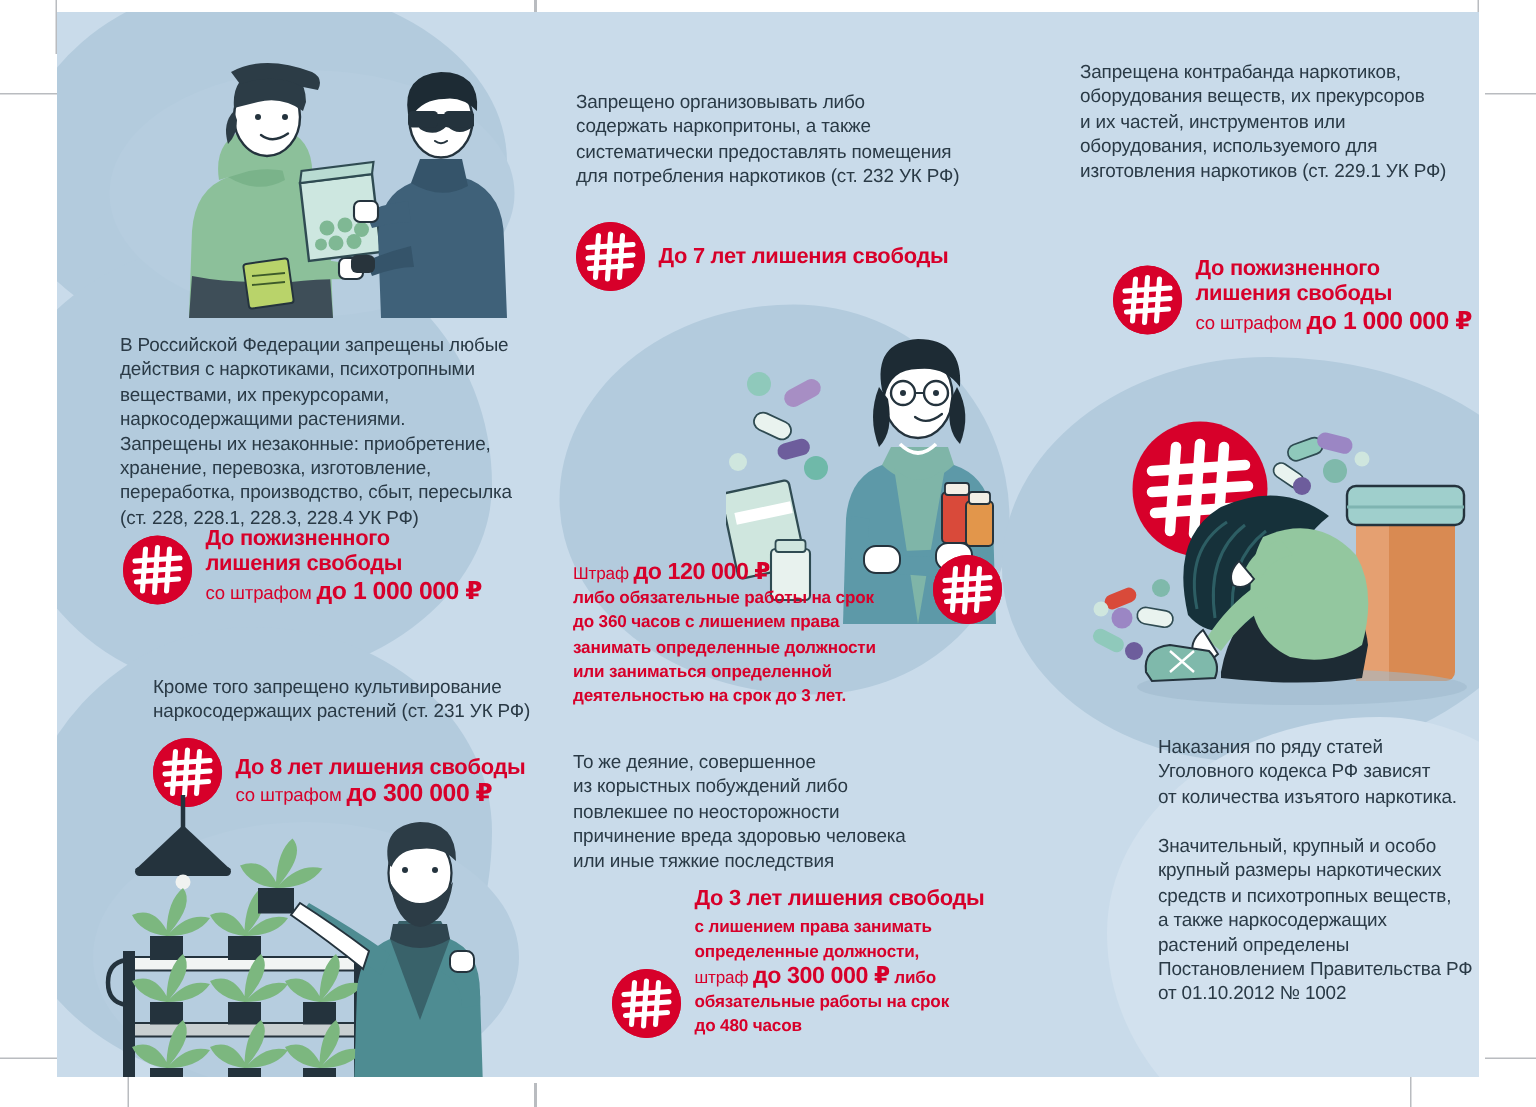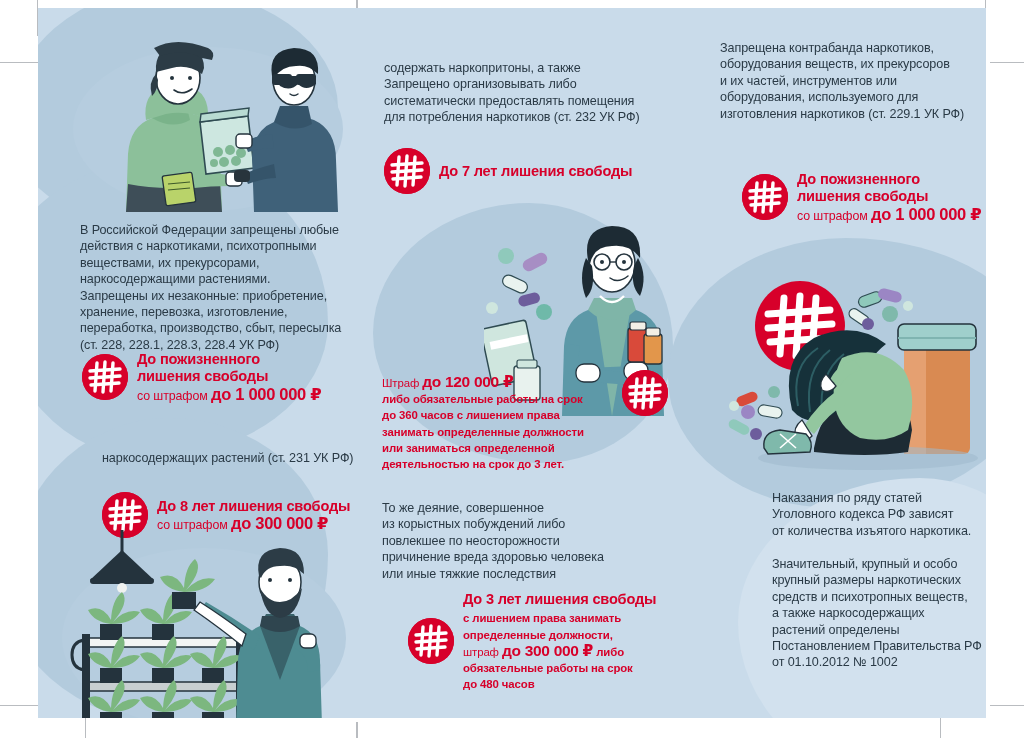--- a/index.html
+++ b/index.html
@@ -38,21 +38,21 @@
 
   .body-text{
     color:#2a3a46;
     font-size:12.6px;
     line-height:16.4px;
     font-weight:400;
     letter-spacing:-0.1px;
   }
 
   
-  .penalty{display:flex;align-items:center;gap:9px;}
+  .penalty{display:flex;align-items:flex-end;gap:9px;}
   .penalty .txt{padding-top:1px;}
   .pen-main{
     color:#d7002a;
     font-weight:700;
     font-size:14.6px;
     line-height:17.4px;
     letter-spacing:-0.2px;
   }
   .pen-sub{
     color:#d7002a;
@@ -191,20 +191,21 @@
         <div class="txt">
           <div class="pen-main">До пожизненного</div>
           <div class="pen-main">лишения свободы</div>
           <div class="pen-sub">
             <span>со штрафом </span><span class="big">до 1 000 000 ₽</span>
           </div>
         </div>
       </div>
 
       <div class="block body-text" style="left:42px;top:432px;width:280px;">
+        <div>Кроме того запрещено культивирование</div>
         <div>наркосодержащих растений (ст. 231 УК РФ)</div>
       </div>
 
       <div class="block penalty" style="left:42px;top:474px;width:280px;">
         <div class="badge" style="width:46px;height:46px;">
           <svg viewBox="0 0 46 46" width="46" height="46">
             <circle cx="23" cy="23" r="23" fill="#d7002a"></circle>
             <g stroke="#ffffff" stroke-width="3.4" stroke-linecap="round">
               <line x1="15" y1="9" x2="13" y2="37"></line>
               <line x1="23" y1="8" x2="21" y2="38"></line>
@@ -279,22 +280,22 @@
           <path d="M192 104 Q168 86 146 72 L140 80 Q166 98 188 116 Z" fill="#ffffff" stroke="#24333d" stroke-width="1.3"></path>
           <path d="M248 108 Q268 118 266 140 L254 142 Q254 124 240 118 Z" fill="#4e8c92"></path>
           <rect x="246" y="104" width="16" height="14" rx="5" fill="#ffffff" stroke="#24333d" stroke-width="1.3"></rect>
         </svg>
       </div>
     </div>
 
     <div class="col" id="col2">
 
       <div class="block body-text" style="left:10px;top:42px;width:290px;">
+        <div>Запрещено организовывать либо</div>
         <div>содержать наркопритоны, а также</div>
-        <div>Запрещено организовывать либо</div>
         <div>систематически предоставлять помещения</div>
         <div>для потребления наркотиков (ст. 232 УК РФ)</div>
       </div>
 
       <div class="block penalty" style="left:10px;top:130px;width:290px;align-items:center;">
         <div class="badge" style="width:46px;height:46px;">
           <svg viewBox="0 0 46 46" width="46" height="46">
             <circle cx="23" cy="23" r="23" fill="#d7002a"></circle>
             <g stroke="#ffffff" stroke-width="3.4" stroke-linecap="round">
               <line x1="15" y1="9" x2="13" y2="37"></line>

